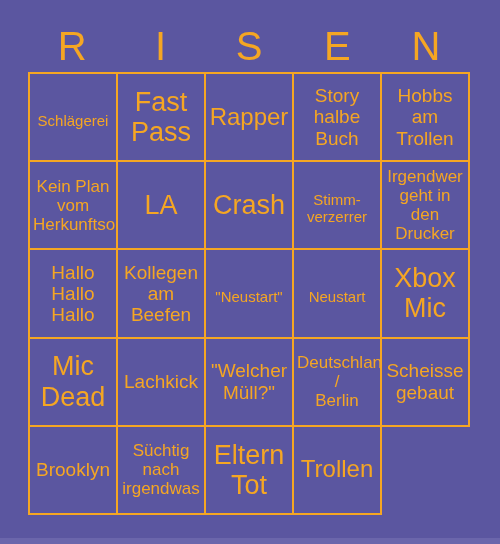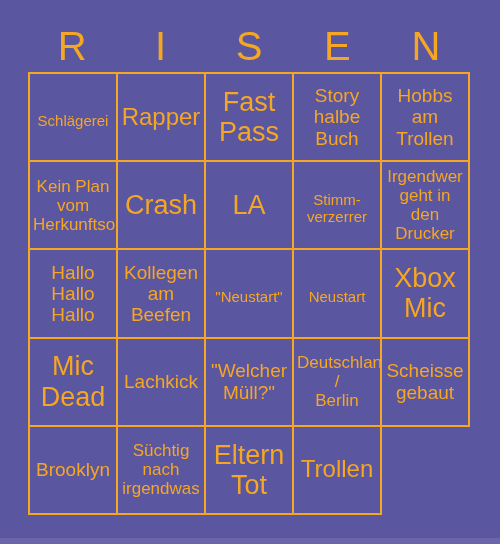--- a/index.html
+++ b/index.html
@@ -96,47 +96,47 @@
     <div class="title-letter">I</div>
     <div class="title-letter">S</div>
     <div class="title-letter">E</div>
     <div class="title-letter">N</div>
   </div>
 
   <div class="grid" id="bingo-grid">
       <div class="cell fs-sm">
         <span class="txt">Schlägerei</span>
       </div>
+      <div class="cell fs-xl">
+        <span class="txt">Fast
+Pass</span>
+      </div>
       <div class="cell fs-lg">
         <span class="txt">Rapper</span>
-      </div>
-      <div class="cell fs-xl">
-        <span class="txt">Fast
-Pass</span>
       </div>
       <div class="cell fs-md">
         <span class="txt">Story
 halbe
 Buch</span>
       </div>
       <div class="cell fs-md">
         <span class="txt">Hobbs
 am
 Trollen</span>
       </div>
       <div class="cell fs-xs">
         <span class="txt">Kein Plan
 vom
 Herkunftsort</span>
       </div>
       <div class="cell fs-xl">
+        <span class="txt">LA</span>
+      </div>
+      <div class="cell fs-xl">
         <span class="txt">Crash</span>
-      </div>
-      <div class="cell fs-xl">
-        <span class="txt">LA</span>
       </div>
       <div class="cell fs-sm">
         <span class="txt">Stimm-
 verzerrer</span>
       </div>
       <div class="cell fs-xs">
         <span class="txt">Irgendwer
 geht in
 den
 Drucker</span>

